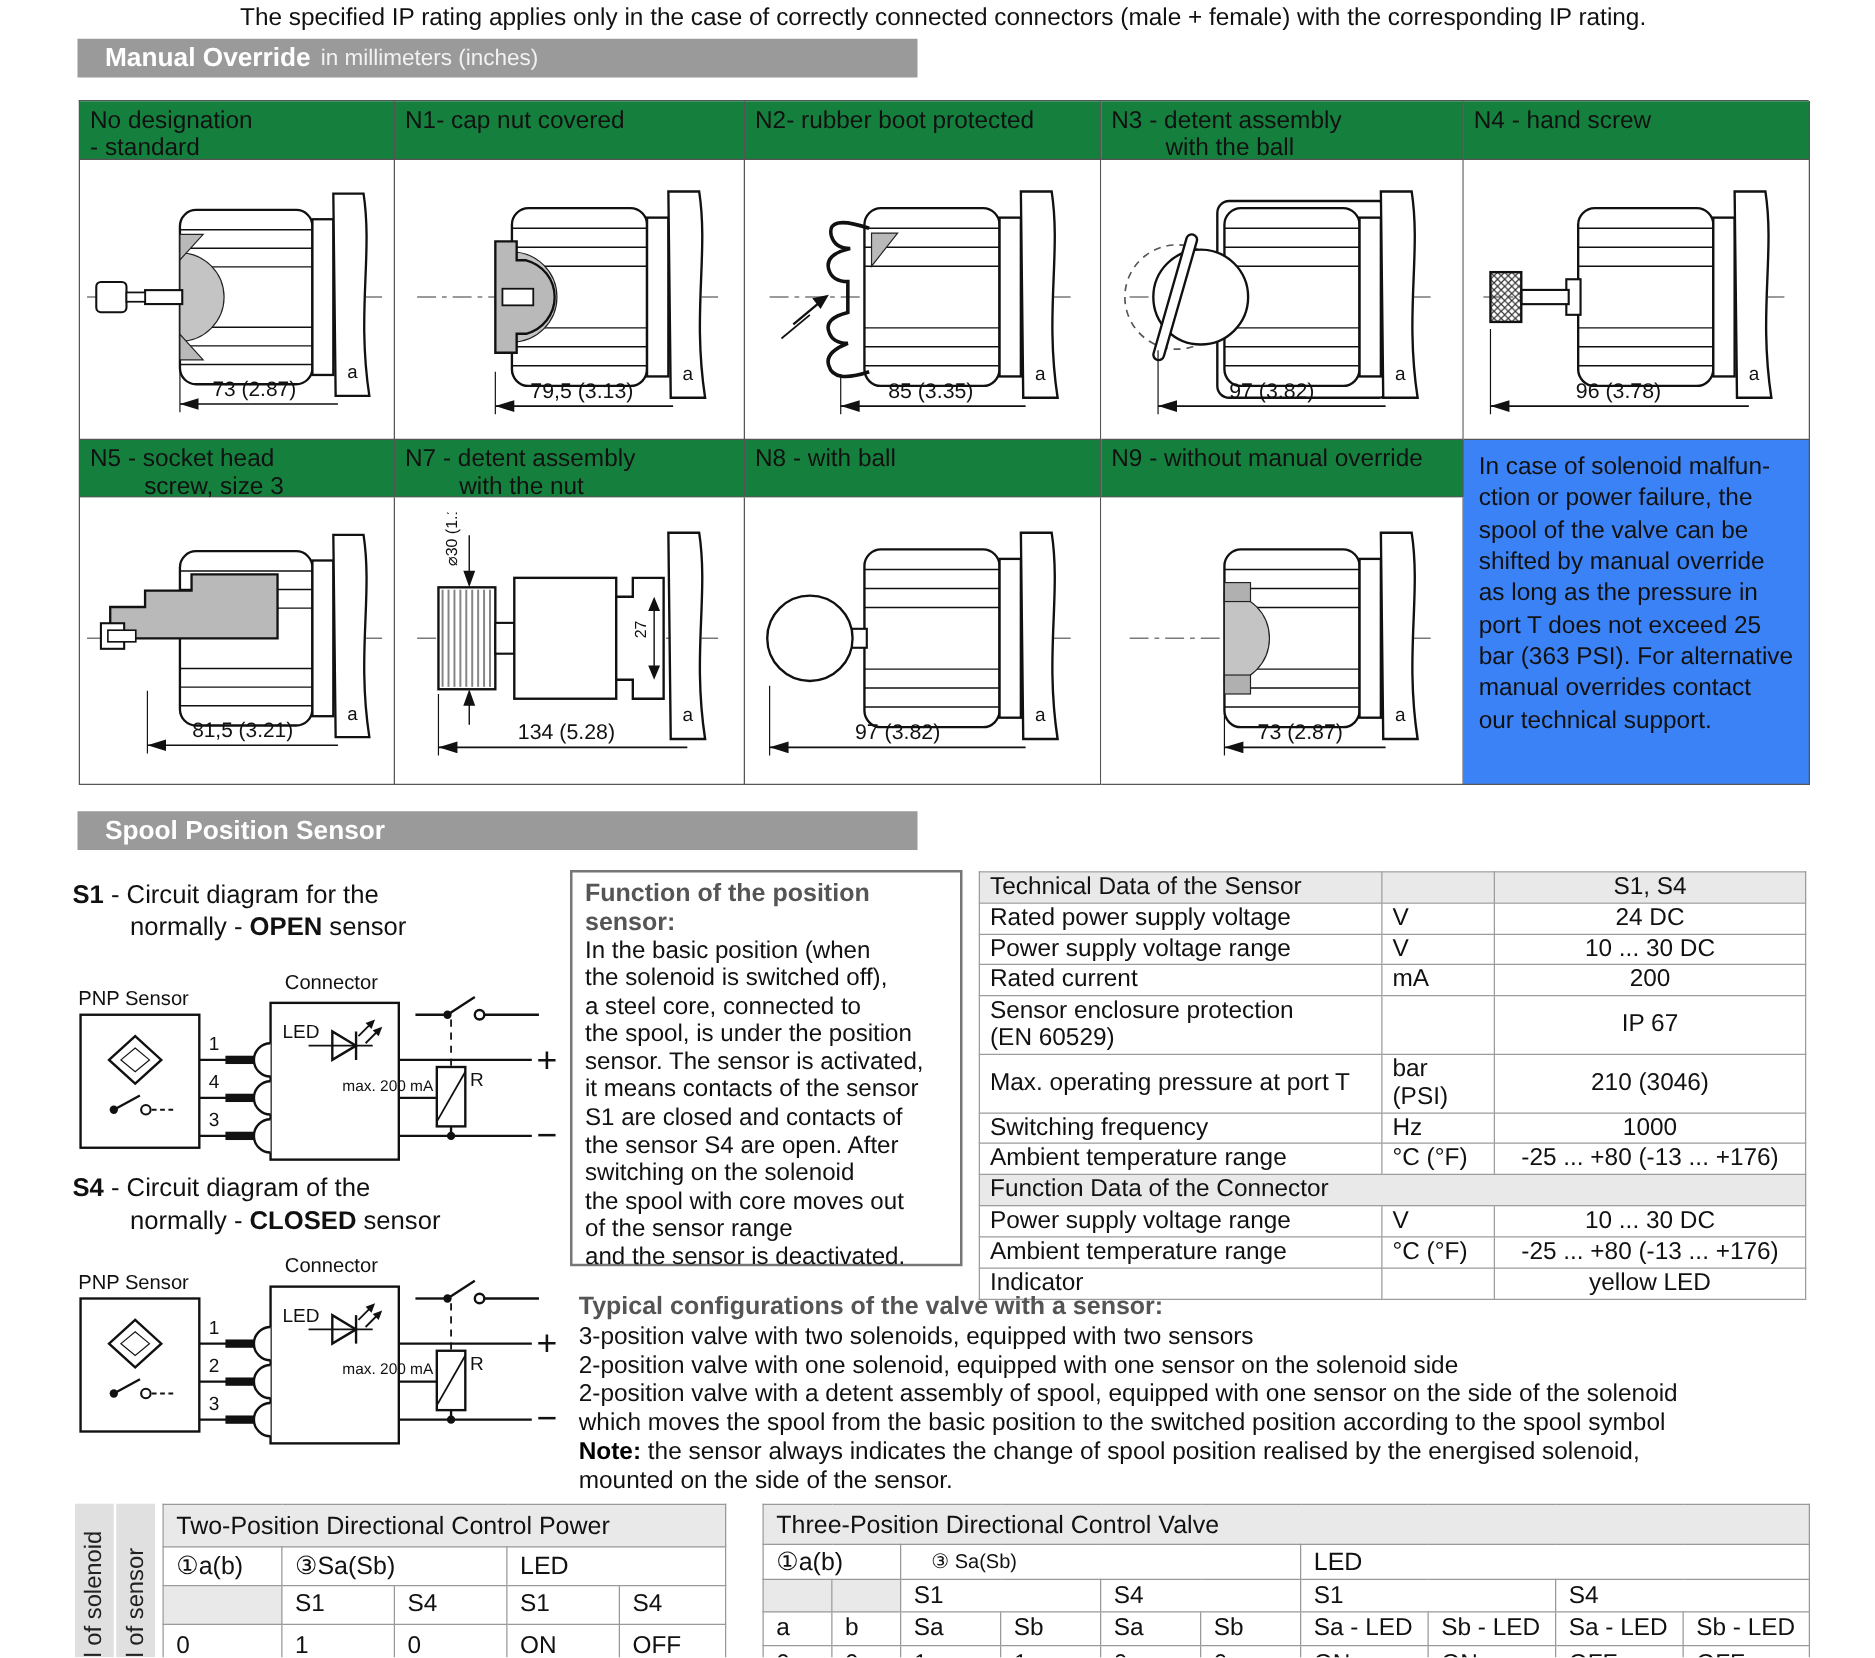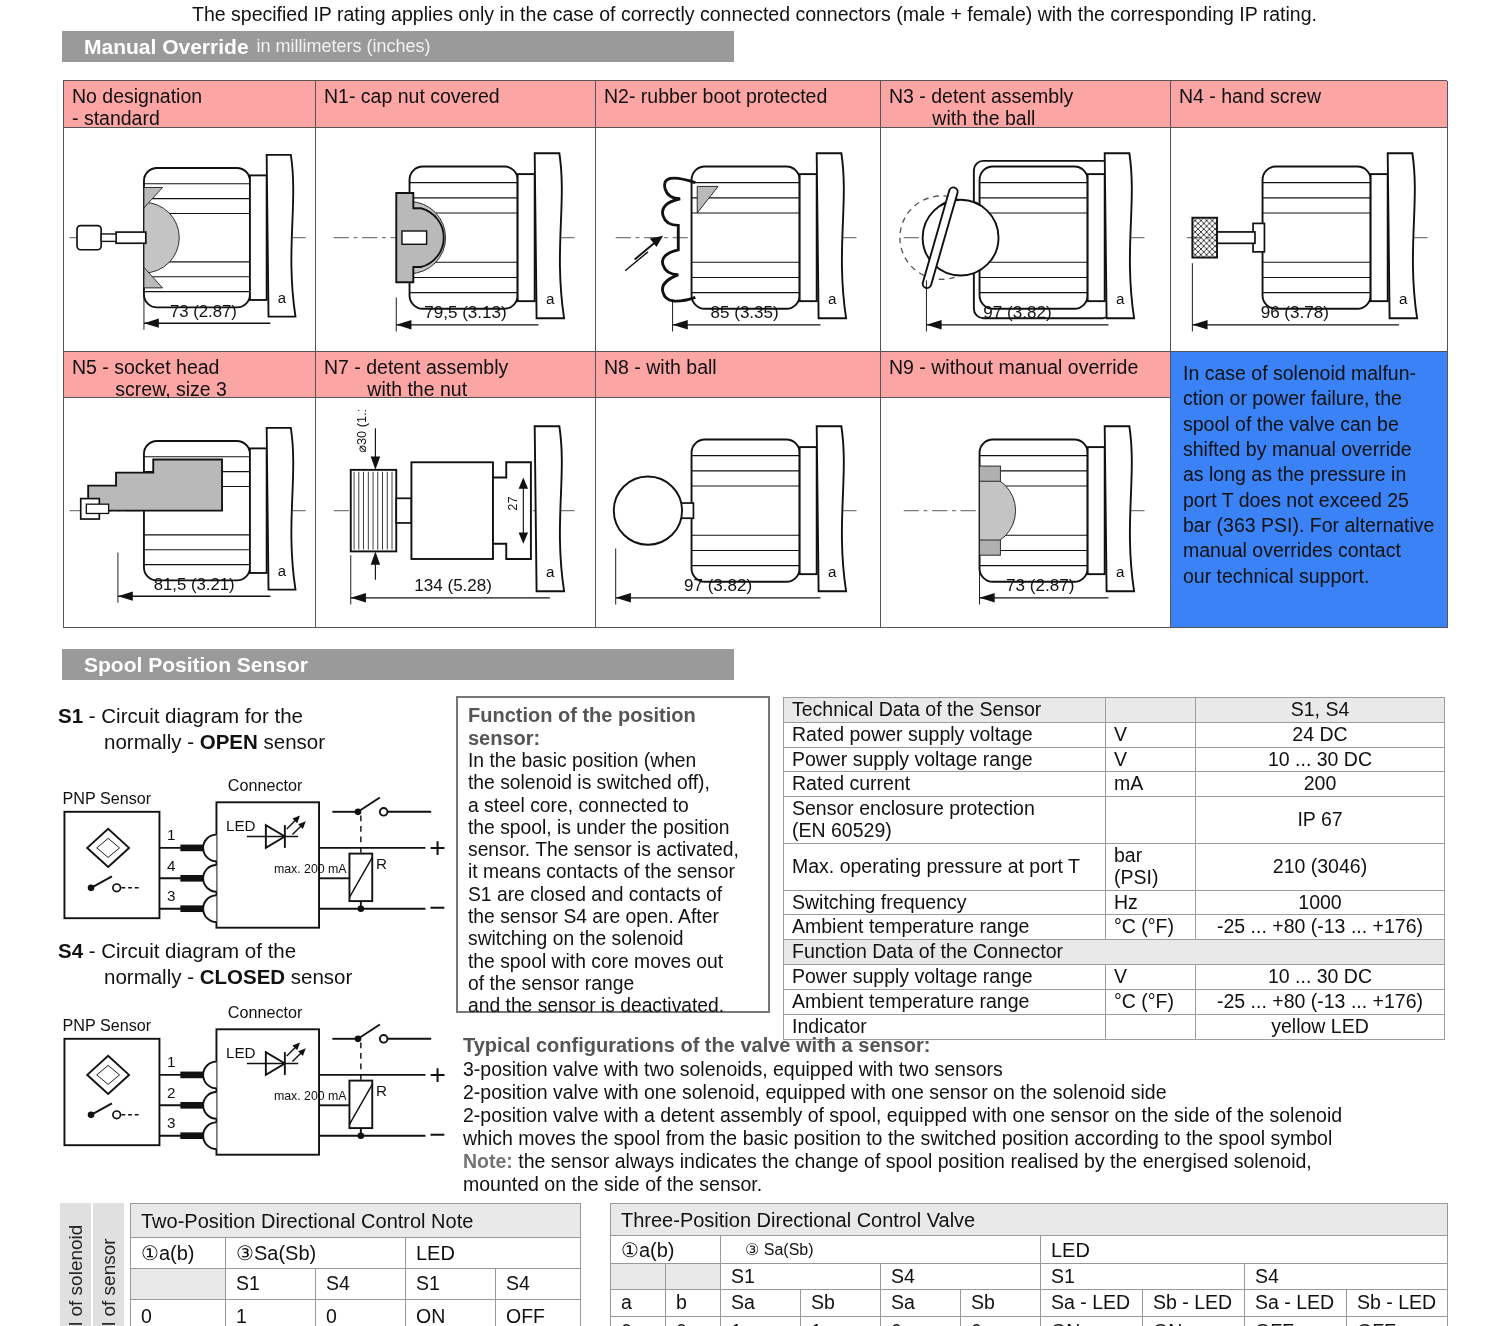--- a/index.html
+++ b/index.html
@@ -9,21 +9,21 @@
   .top-note{left:62px;top:3px;width:1385px;text-align:center;font-size:19.5px;}
   .secbar{left:62px;height:31px;width:672px;background:#9a9a9a;display:flex;align-items:center;padding-left:22px;box-sizing:border-box;text-align:right;}
   .secbar .t1{color:#fff;font-weight:bold;font-size:21px;}
   .secbar .t2{color:#f2f2f2;font-size:18px;margin-left:8px;}
   
   .mo{left:63px;top:80px;width:1384px;display:grid;
       grid-template-columns:252px 280px 285px 290px 277px;
       grid-template-rows:47px 224px 46px 230px;
       border-left:1px solid #555;border-top:1px solid #555;box-sizing:border-box;}
   .mo>div{border-right:1px solid #555;border-bottom:1px solid #555;box-sizing:border-box;}
-  .mo-h{background:#fca5a5;font-size:19.5px;line-height:1.13;padding:4px 8px;white-space:pre-wrap;}
+  .mo-h{background:#15803d;font-size:19.5px;line-height:1.13;padding:4px 8px;white-space:pre-wrap;}
   .mo-d{background:#fff;display:flex;align-items:center;justify-content:center;overflow:hidden;}
   .mo-note{grid-column:5;grid-row:3/5;background:#3b82f6;padding:9px 12px;font-size:19.5px;line-height:1.3;white-space:pre-line;}
   svg text{font-family:"Liberation Sans",sans-serif;fill:#111;}
   .mod{width:256px;height:206px;}
   .dimt{font-size:18px;text-anchor:middle;}
   .smt{font-size:13.5px;}
   .plA{font-size:16px;}
   
   .scap{left:58px;font-size:20.5px;line-height:1.25;}
   .scap .ind{display:block;padding-left:46px;}
@@ -35,21 +35,21 @@
   .tech{left:783px;top:697px;width:661px;border-collapse:collapse;table-layout:fixed;}
   .tech td{border:1px solid #9c9c9c;font-size:19.5px;padding:1px 8px;line-height:1.12;}
   .tech .lab{text-align:left;margin-top:20px;}
   .tech .unit{text-align:left;}
   .tech .val{text-align:center;}
   .tech .hd{background:#e9e9e9;}
   .pre{white-space:pre-line;}
   
   .typ{left:463px;top:1034px;width:990px;font-size:19.5px;line-height:1.185;}
   .typ .tt{font-weight:bold;color:#555;font-size:20px;}
-  .typ b{color:#737373;}
+  .typ b{color:#000000;}
   
   .bt{border-collapse:collapse;table-layout:fixed;position:absolute;}
   .bt td{border:1px solid #999;padding:2px 10px;font-size:19.5px;line-height:1.1;box-sizing:border-box;background:#fff;}
   .bt .hd{background:#e9e9e9;}
   .two{left:130px;top:1203px;width:450px;}
   .three{left:610px;top:1203px;width:837px;}
   .vlab{position:absolute;width:31px;height:123px;background:#e0e0e0;overflow:hidden;display:flex;justify-content:center;}
   .vlab span{writing-mode:vertical-rl;transform:rotate(180deg);font-size:19px;white-space:nowrap;color:#222;}
   .hidden-defs{position:absolute;width:0;height:0;}
 </style>
@@ -457,21 +457,21 @@
   <table class="bt two">
     <colgroup>
         <col style="width:95px">
         <col style="width:90px">
         <col style="width:90px">
         <col style="width:90px">
         <col style="width:85px">
       </colgroup>
     <tbody>
         <tr>
-          <td class="hd" colspan="5" style="height:34px;font-size:20px;">Two-Position Directional Control Note</td>
+          <td class="hd" colspan="5" style="height:34px;font-size:20px;">Two-Position Directional Control Power</td>
         </tr>
     <tr>
       <td style="height:31px;font-size:20px;">①a(b)</td>
       <td colspan="2" style="font-size:20px;">③Sa(Sb)</td>
       <td colspan="2" style="font-size:20px;">LED</td>
     </tr>
     <tr>
       <td class="hd" style="height:31px;"></td>
       <td>S1</td>
       <td>S4</td>

